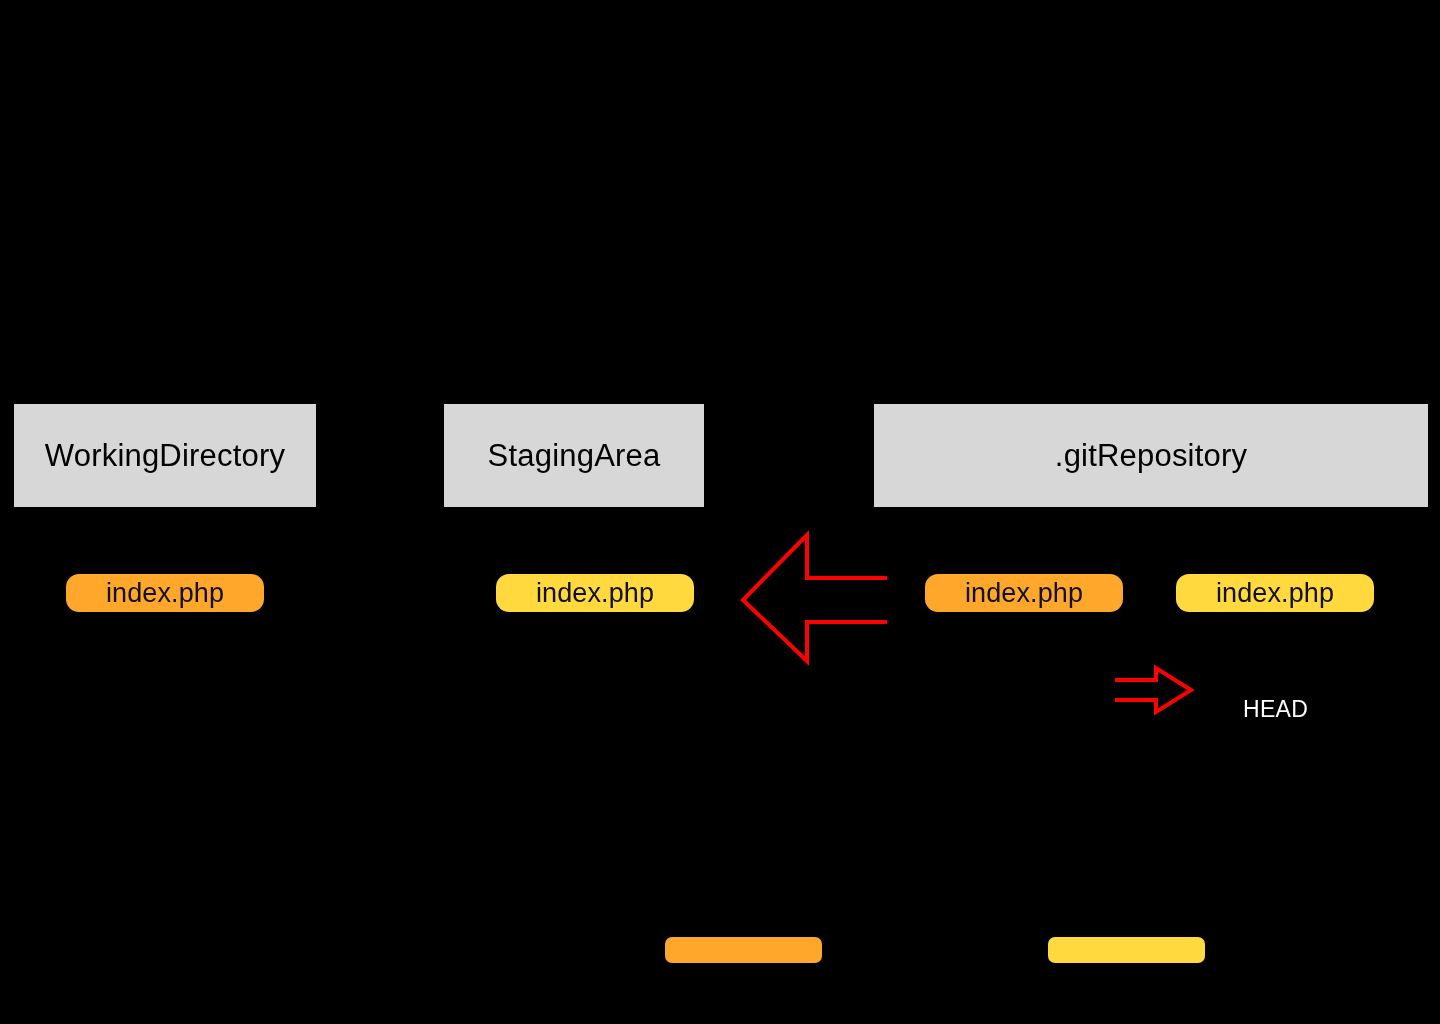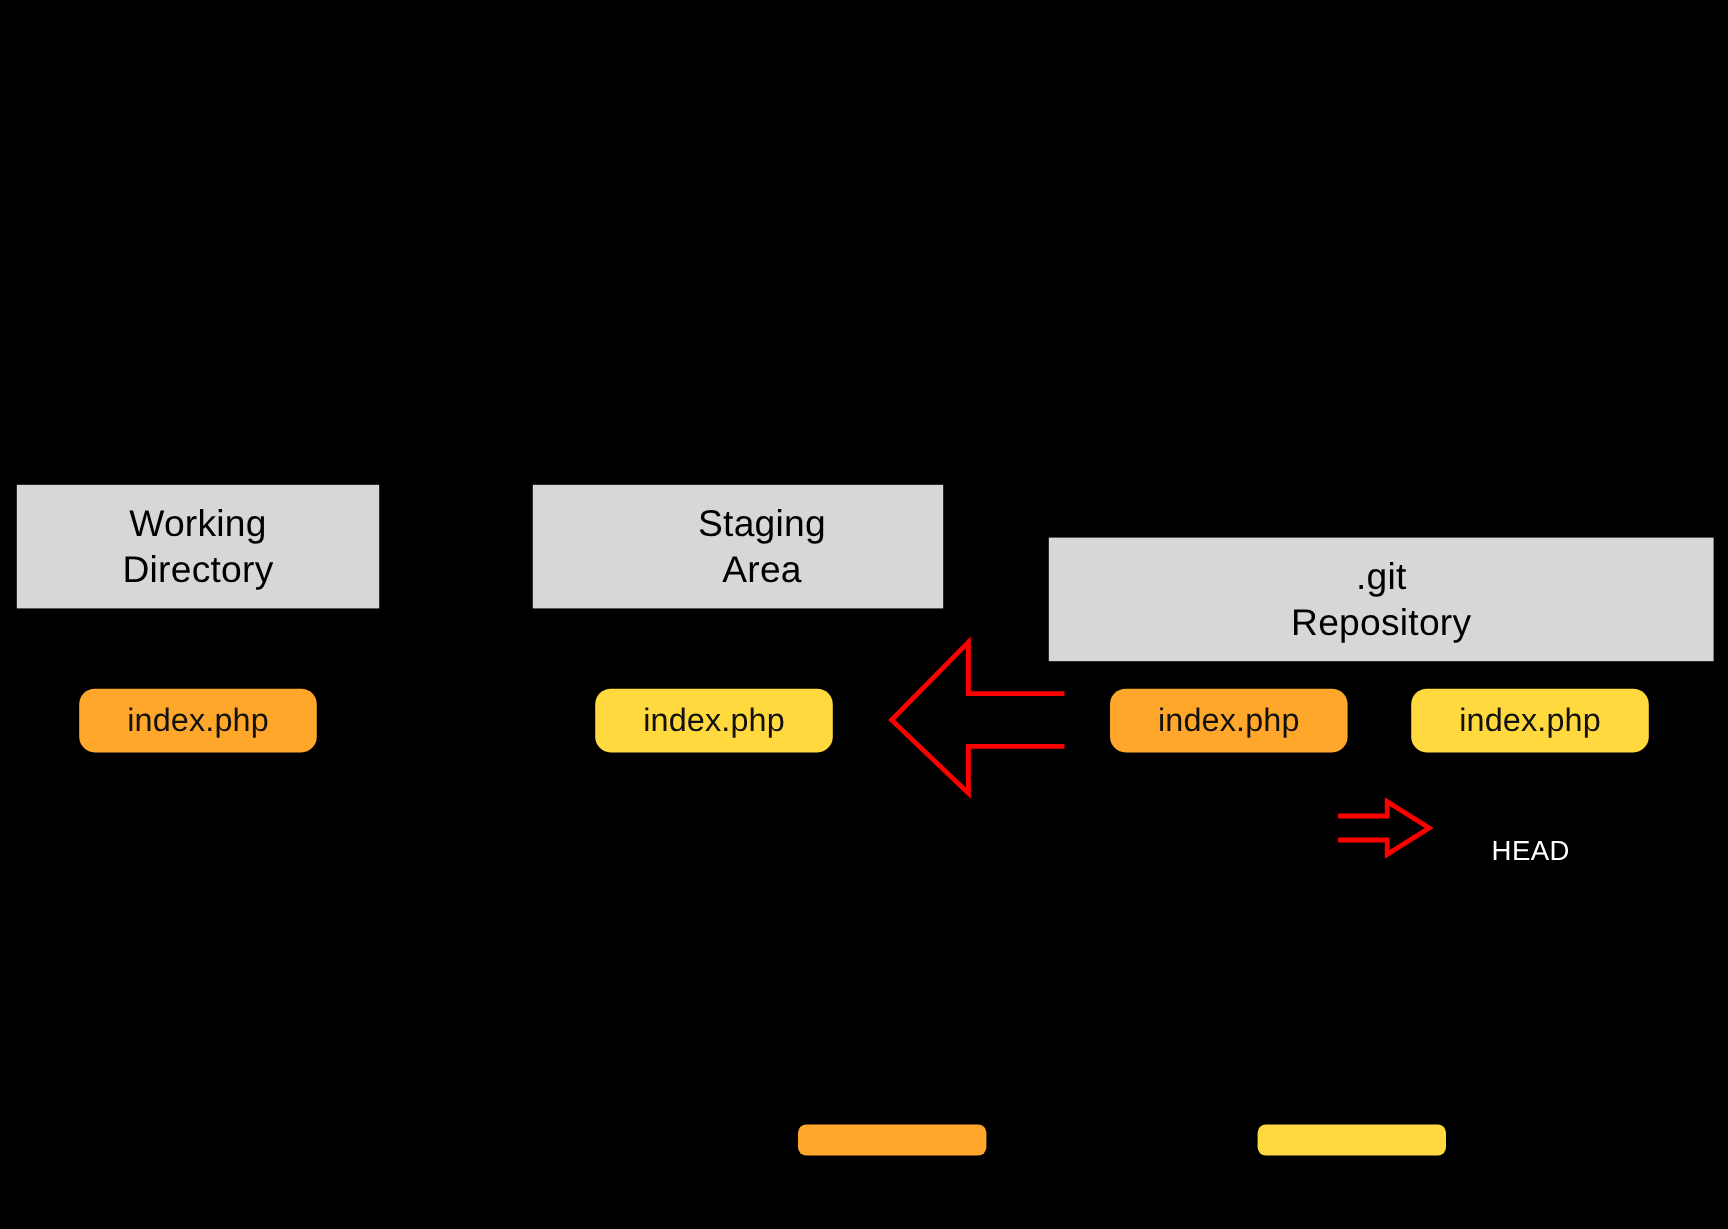--- a/index.html
+++ b/index.html
@@ -14,38 +14,38 @@
     background: #000000;
     overflow: hidden;
     font-family: "Liberation Sans", sans-serif;
   }
 
   
   .zone-header {
     position: absolute;
     background: #d7d7d7;
     display: flex;
-    flex-direction: column;
+    flex-direction: row;
     align-items: center;
     justify-content: center;
     color: #000000;
     font-family: "Liberation Sans", sans-serif;
     font-size: 31px;
     line-height: 38px;
     font-weight: 400;
     letter-spacing: 0.2px;
     text-align: center;
   }
   .zone-header .line1,
   .zone-header .line2 { display: block; }
 
   
   .file-pill {
     position: absolute;
-    height: 53px;
+    height: 38px;
     border-radius: 13px;
     display: flex;
     align-items: center;
     justify-content: center;
     color: #111111;
     font-family: "Liberation Sans", sans-serif;
     font-size: 27px;
     line-height: 1;
     letter-spacing: 0.1px;
   }
@@ -76,26 +76,26 @@
 </head>
 <body>
 
 <div id="stage">
 
   <div class="zone-header" style="left:14px; top:404px; width:302px; height:103px;">
     <span class="line1">Working</span>
     <span class="line2">Directory</span>
   </div>
 
-  <div class="zone-header" style="left:444px; top:404px; width:302px; height:103px;padding-left:40px;">
+  <div class="zone-header" style="left:444px; top:404px; width:260px; height:103px;">
     <span class="line1">Staging</span>
     <span class="line2">Area</span>
   </div>
 
-  <div class="zone-header" style="left:874px; top:404px; width:554px; height:103px;margin-top:44px;">
+  <div class="zone-header" style="left:874px; top:404px; width:554px; height:103px;">
     <span class="line1">.git</span>
     <span class="line2">Repository</span>
   </div>
 
   <div class="file-pill" style="left:66px; top:574px; width:198px; background:#FFA72B;">
     <span>index.php</span>
   </div>
 
   <div class="file-pill" style="left:496px; top:574px; width:198px; background:#FFD93D;">
     <span>index.php</span>

